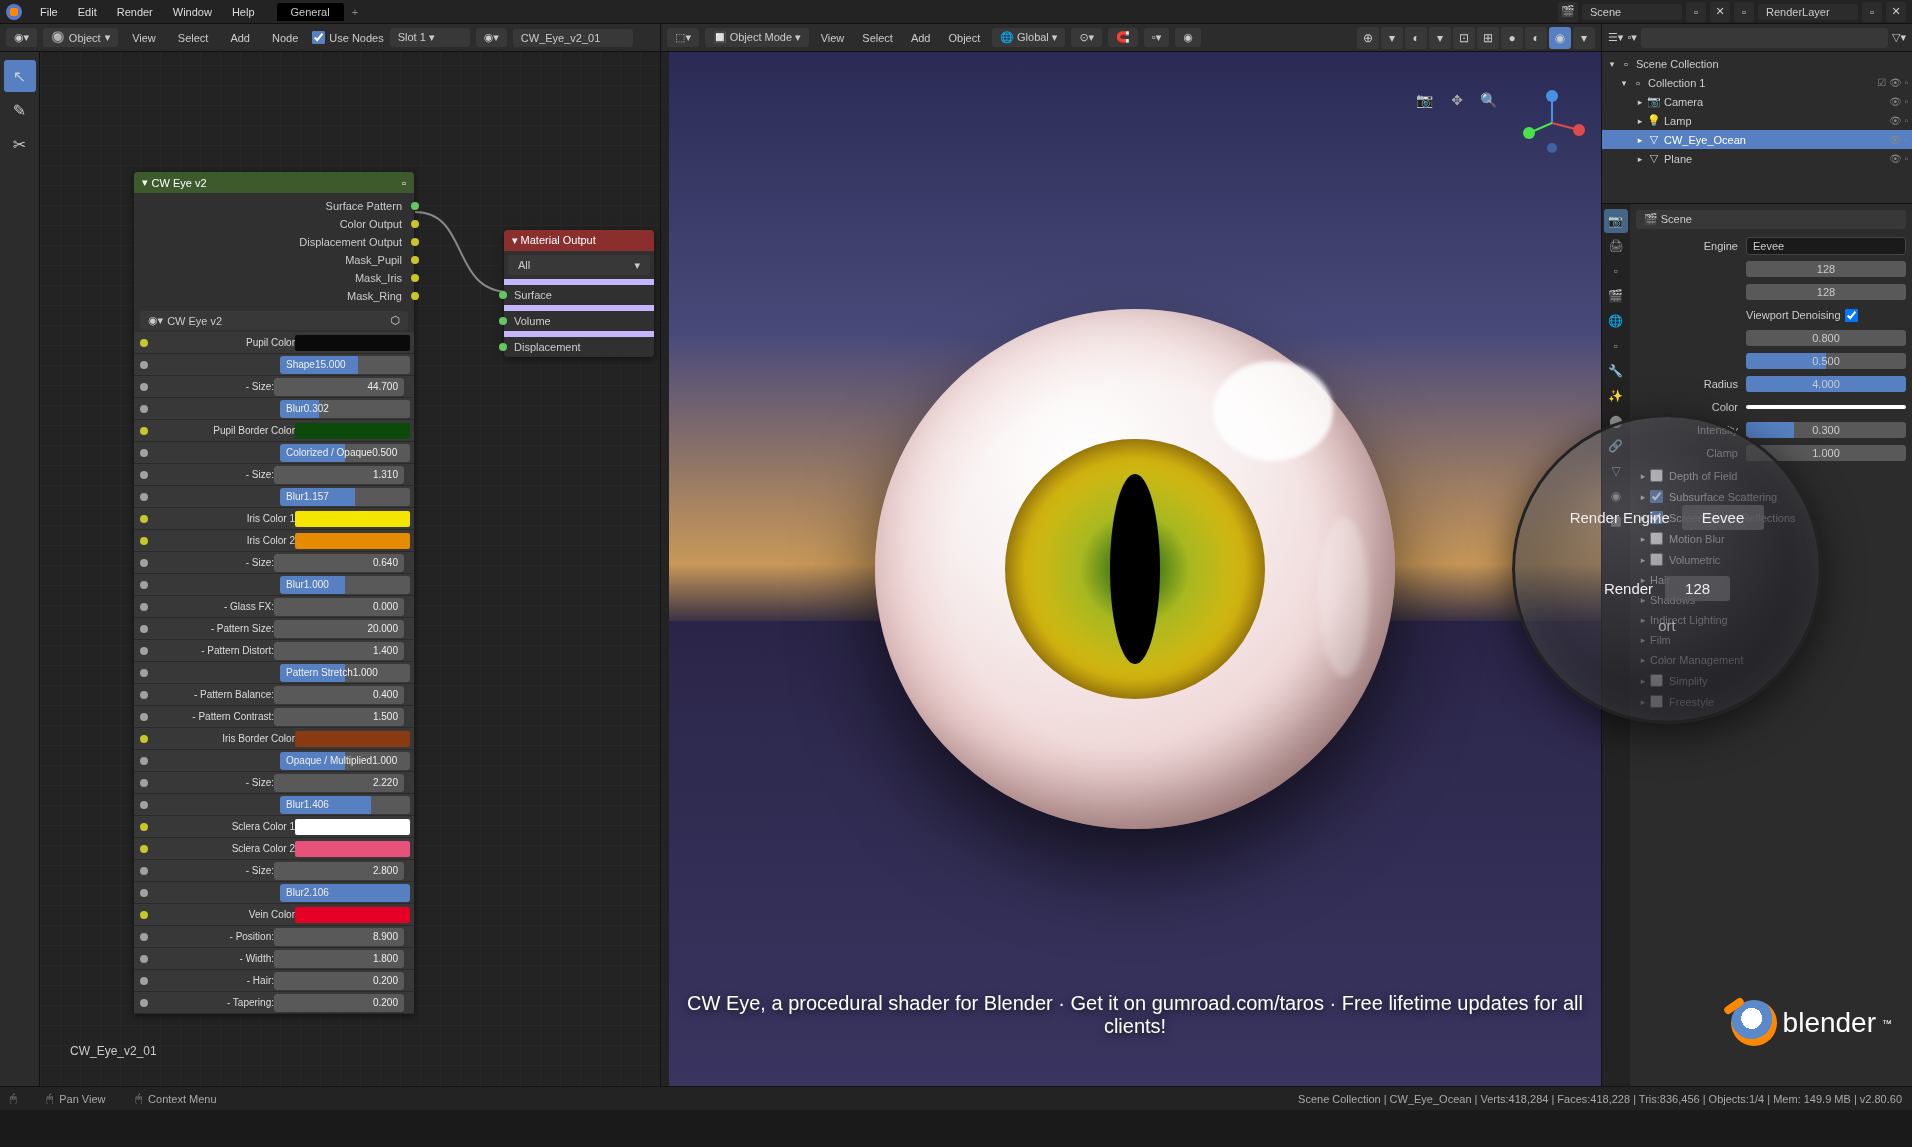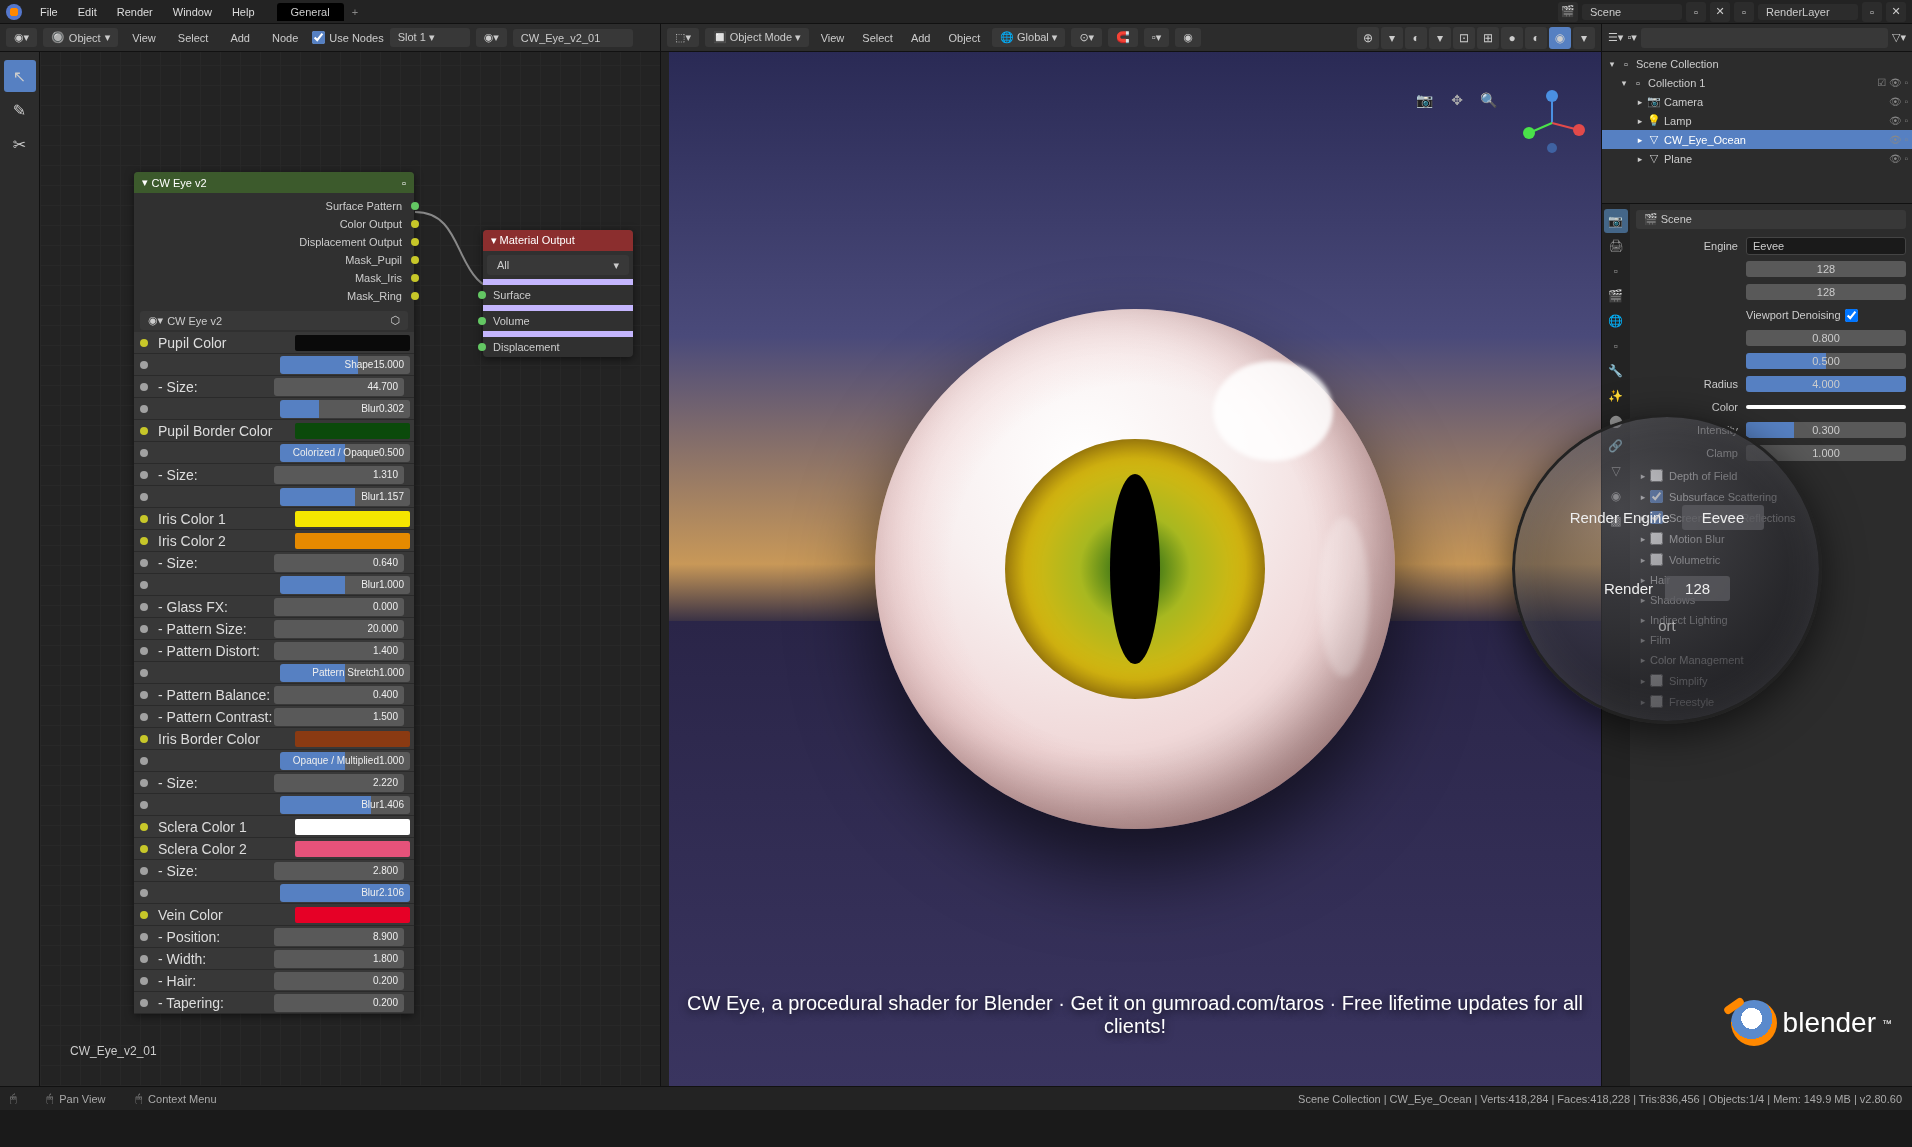--- a/index.html
+++ b/index.html
@@ -34,35 +34,35 @@
 
 .node-group { position: absolute; top: 120px; left: 94px; width: 280px; background: #303030; border-radius: 4px; box-shadow: 0 2px 8px rgba(0,0,0,0.5); }
 .node-header { background: #3c5a2c; color: #fff; padding: 4px 8px; border-radius: 4px 4px 0 0; display: flex; align-items: center; }
 .node-header .tri { margin-right: 4px; }
 .node-outputs { padding: 4px 0; }
 .node-output { text-align: right; padding: 3px 12px; font-size: 11px; position: relative; }
 .node-output::after { content: ""; position: absolute; right: -5px; top: 50%; transform: translateY(-50%); width: 8px; height: 8px; border-radius: 50%; background: #c7c729; }
 .node-output.surf::after { background: #63c763; }
 .node-sub { background: #383838; padding: 3px 8px; margin: 2px 6px; border-radius: 3px; display: flex; align-items: center; gap: 4px; }
 
-.mat-node { position: absolute; top: 178px; left: 443px; width: 150px; background: #303030; border-radius: 4px; box-shadow: 0 2px 8px rgba(0,0,0,0.5); }
+.mat-node { position: absolute; top: 178px; left: 464px; width: 150px; background: #303030; border-radius: 4px; box-shadow: 0 2px 8px rgba(0,0,0,0.5); }
 .mat-header { background: #8b2e2e; color: #fff; padding: 4px 8px; border-radius: 4px 4px 0 0; }
 .mat-row { padding: 4px 10px; border-top: 6px solid #c4b5fd; position: relative; }
 .mat-row.dd-row { background: #383838; margin: 4px; border-radius: 3px; border: none; }
 .mat-row::before { content: ""; position: absolute; left: -5px; top: 50%; transform: translateY(-50%); width: 8px; height: 8px; border-radius: 50%; background: #63c763; }
 .mat-row.dd-row::before { display: none; }
 
 svg.wire { position: absolute; top: 155px; left: 370px; pointer-events: none; }
 
 .props-panel { background: #383838; }
 .prop-row { display: flex; align-items: center; height: 22px; border-bottom: 1px solid #2a2a2a; position: relative; }
 .prop-row .dot { width: 8px; height: 8px; border-radius: 50%; background: #c7c729; margin: 0 6px; flex-shrink: 0; }
-.prop-row .label { flex: 1; padding-left: 4px; font-size: 14px; color: #ddd; }
+.prop-row .label { flex: 1; padding-left: 4px; font-size: 10px; color: #ddd; text-align: right; }
 .prop-row .swatch { width: 115px; height: 16px; border-radius: 2px; margin-right: 4px; }
-.prop-row .slider { width: 130px; height: 18px; background: linear-gradient(90deg, #5680c2 var(--p, 50%), #595959 var(--p, 50%)); border-radius: 3px; margin-right: 4px; display: flex; align-items: center; justify-content: flex-end; padding: 0 6px; font-size: 10px; color: #eee; }
+.prop-row .slider { width: 130px; height: 18px; background: linear-gradient(90deg, #5680c2 var(--p, 50%), #595959 var(--p, 50%)); border-radius: 3px; margin-right: 4px; display: flex; align-items: center; justify-content: flex-start; padding: 0 6px; font-size: 10px; color: #eee; }
 .prop-row .slider.num { background: #595959; justify-content: flex-end; }
 .prop-indent { padding-left: 10px; }
 
 .node-footer { text-align: left; padding: 6px 10px 20px 20px; color: #ccc; font-size: 12px; }
 
 
 .center { flex: 1; position: relative; background: #232323; border-left: 1px solid #111; border-right: 1px solid #111; }
 .vp-header { height: 28px; background: #2c2c2c; display: flex; align-items: center; padding: 0 6px; gap: 6px; border-bottom: 1px solid #111; }
 .vp-header .dd { background: #383838; padding: 3px 8px; border-radius: 3px; }
 .vp-header .menu { padding: 0 6px; font-size: 11px; }

